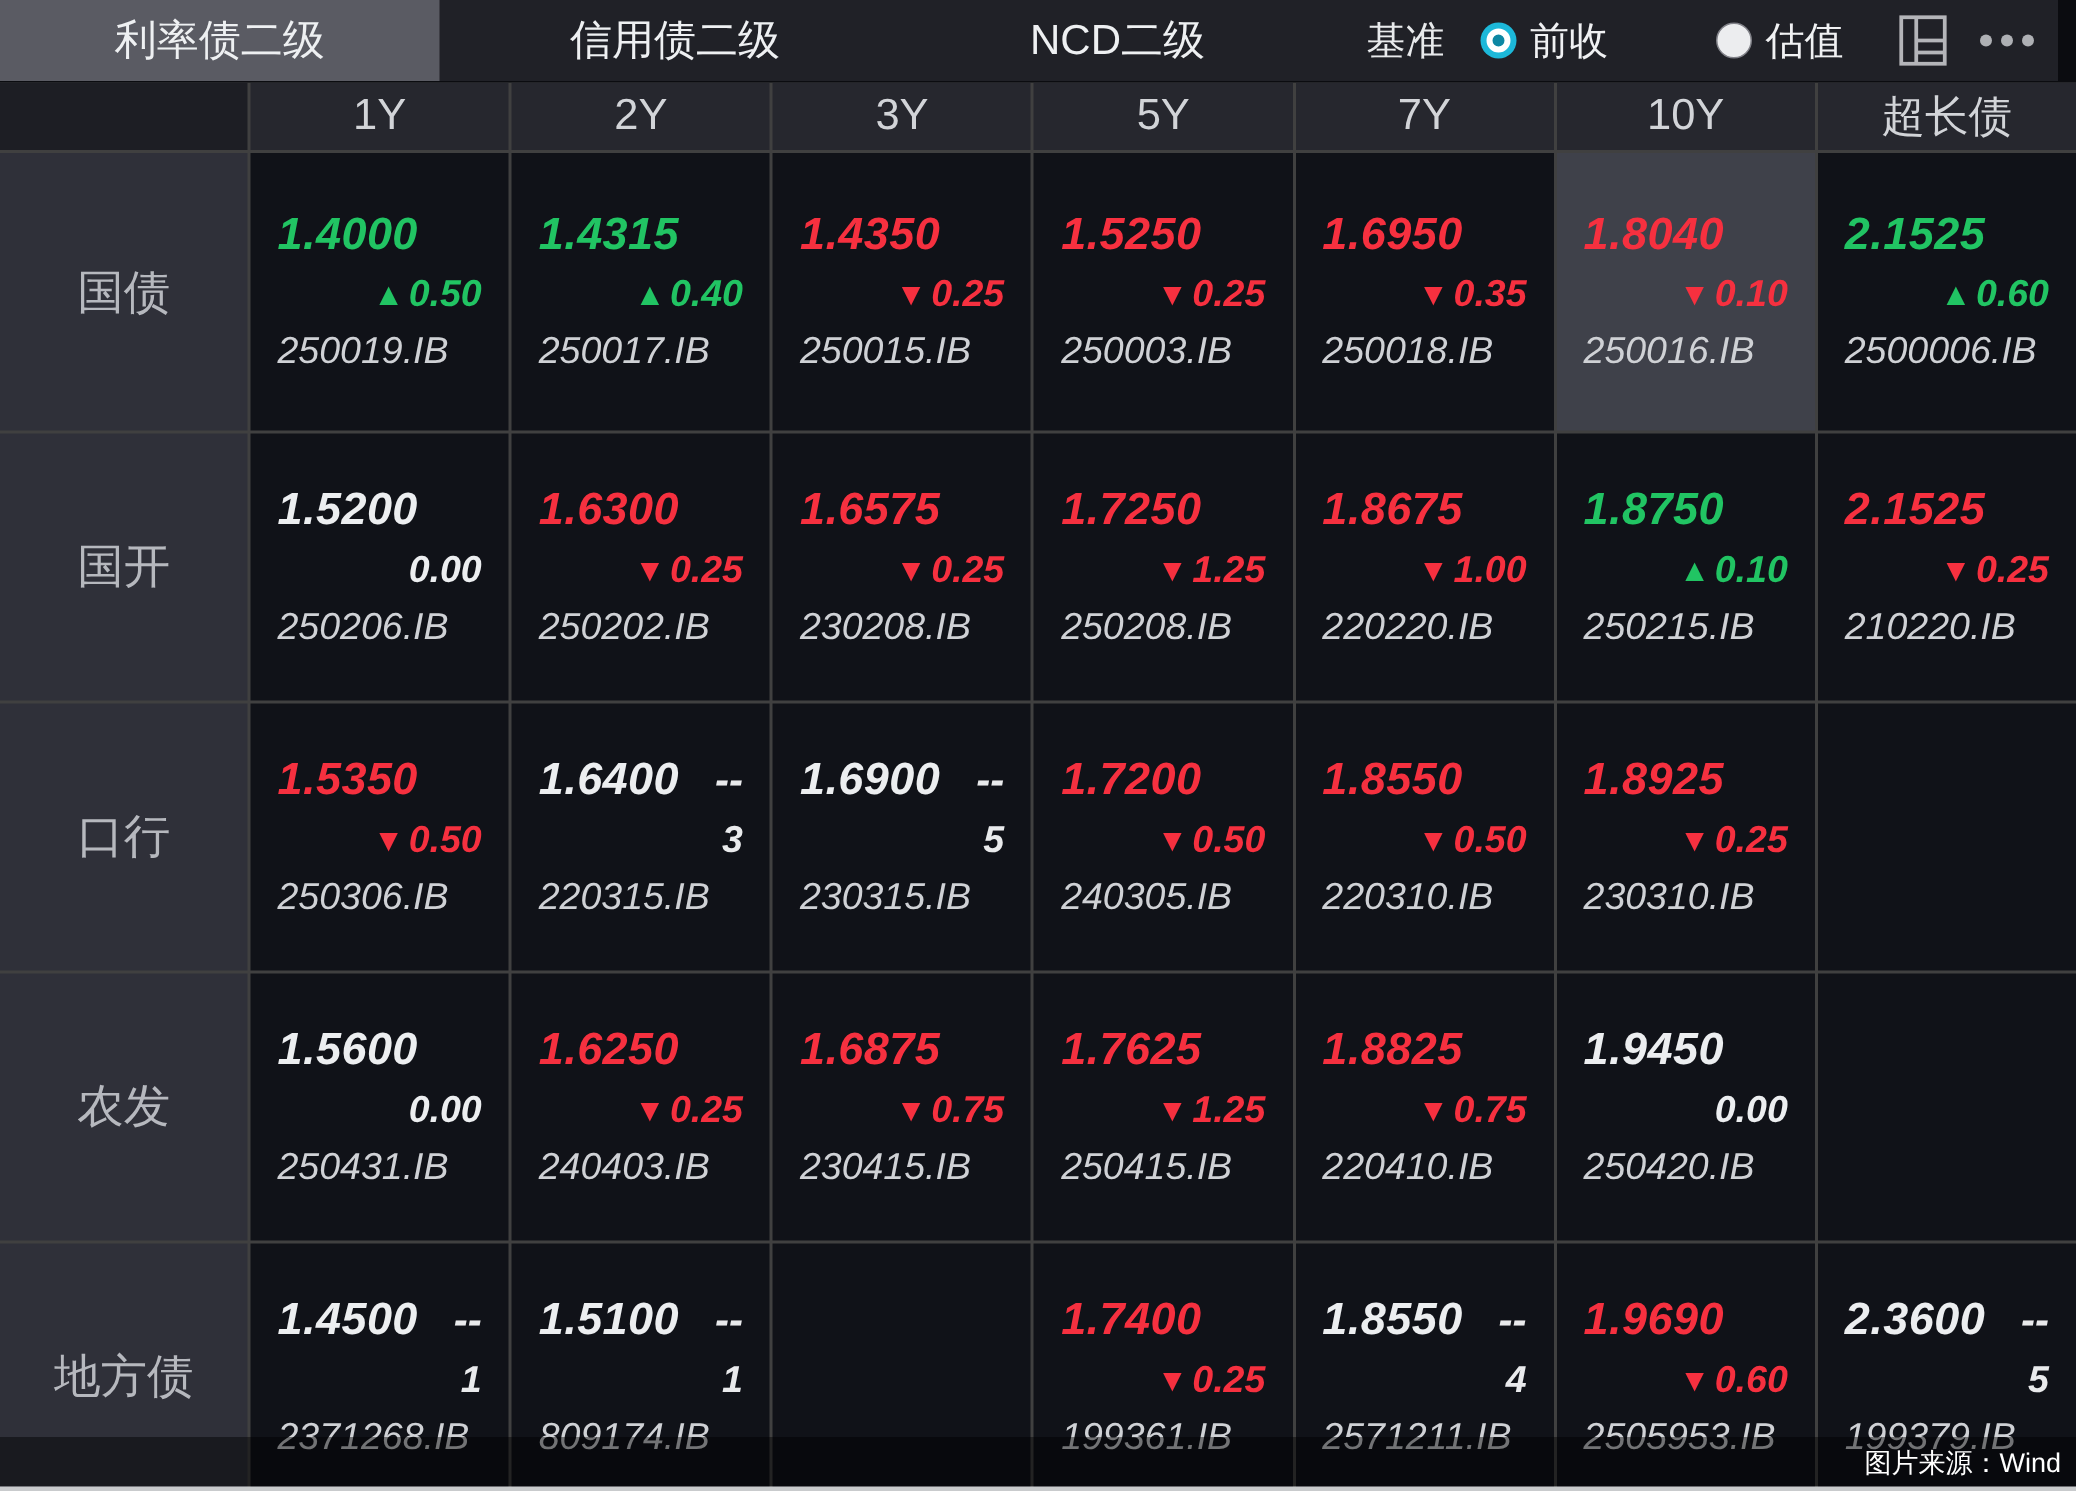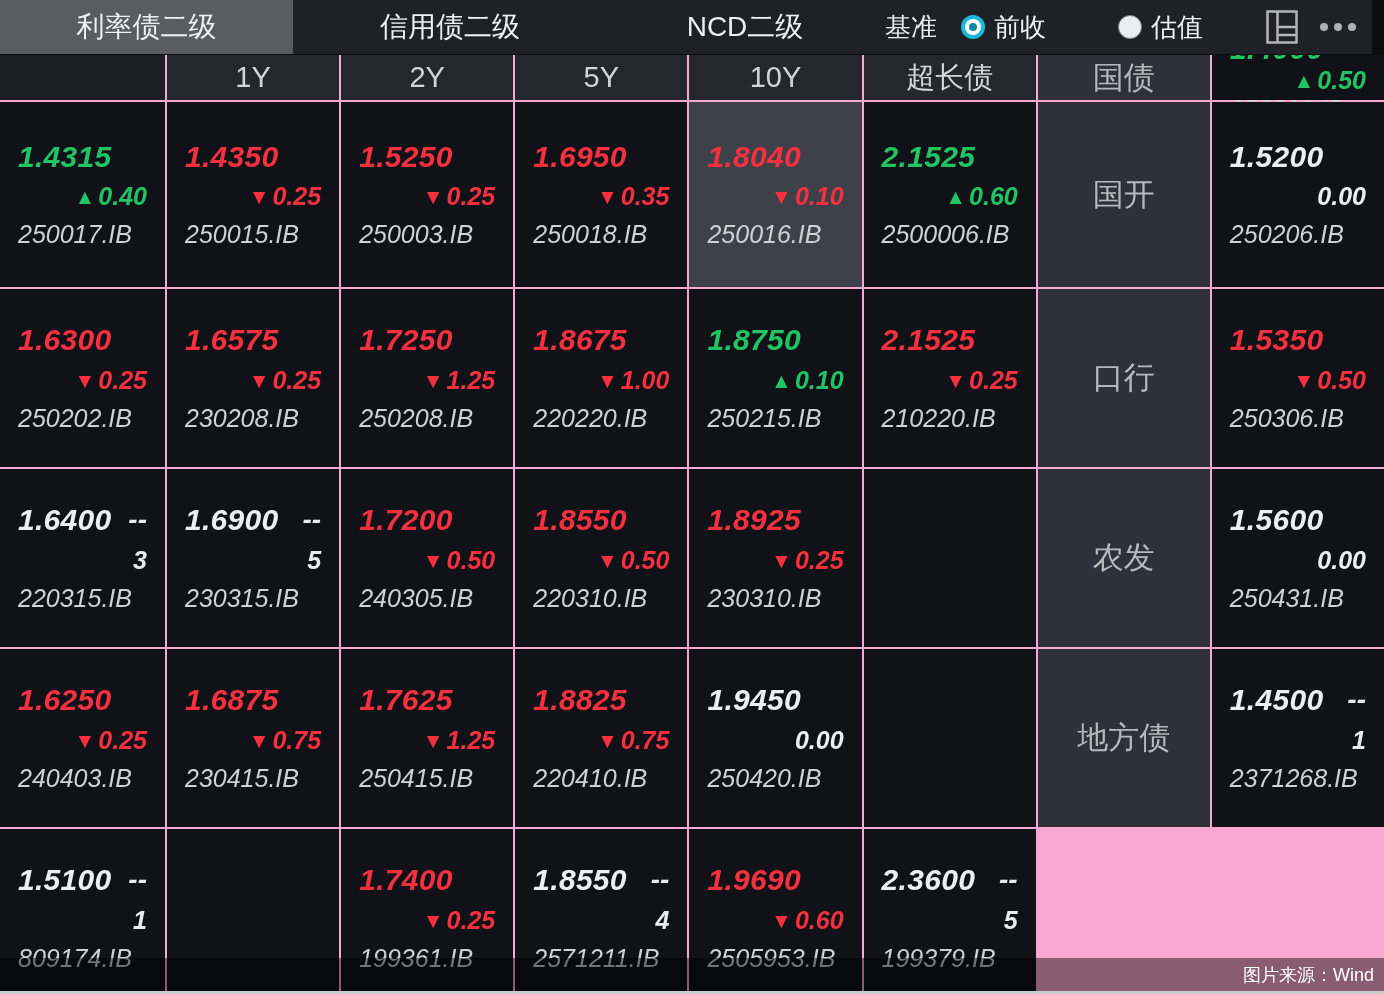--- a/index.html
+++ b/index.html
@@ -5,39 +5,39 @@
   html,body{margin:0;padding:0;background:#0b0c10;}
   body{width:1384px;height:994px;overflow:hidden;font-family:"Liberation Sans","DejaVu Sans",sans-serif;
        -webkit-font-smoothing:antialiased;}
   .page{position:relative;width:1384px;height:994px;overflow:hidden;background:#0b0c10;}
 
   
   .topbar{position:absolute;top:0;left:0;right:12px;height:54px;background:#202127;display:flex;align-items:center;}
   .tab{height:100%;display:flex;align-items:center;justify-content:center;font-size:28px;color:#eef0f2;}
   .tab-1{width:293px}.tab-2{width:314px}.tab-3{width:276px}
   .tab.active{background:#5a5b63;}
-  .bench-label{font-size:26px;color:#e8eaec;margin-left:2px;}
+  .bench-label{font-size:26px;color:#e8eaec;margin-left:28px;}
   .radio-opt{display:flex;align-items:center;justify-content:space-between;}
   .radio-opt.first{margin-left:24px;}
   .radio-opt.second{margin-left:72px;}
   .radio{width:24px;height:24px;border-radius:50%;margin-right:9px;position:relative;box-sizing:border-box;}
   .radio.selected{background:#1cb8d9;}
   .radio.selected::after{content:"";position:absolute;inset:4px;border-radius:50%;border:4px solid #ffffff;background:#0d87a3;box-sizing:border-box;}
   .radio.unselected{background:#ecedef;border:1px solid #808188;}
   .radio-label{font-size:26px;color:#f0f1f3;}
   .topbar-spacer{flex:1;}
   .icon-btn{display:flex;align-items:center;justify-content:center;margin-right:22px;}
   .dots{display:flex;gap:6px;margin-right:16px;}
   .dot{width:8px;height:8px;border-radius:50%;background:#aeb0b4;}
 
   
   .grid{position:absolute;top:54px;left:0;right:0;bottom:0;display:grid;
         grid-template-columns:165px repeat(7,1fr);
         grid-template-rows:45px 185px 178px 178px 178px 178px;
-        gap:2px;background:#f9a8d4;overflow:hidden;border-top:1px solid #0b0c10;}
+        gap:2px;background:#404040;overflow:hidden;border-top:1px solid #0b0c10;}
   .cell{box-sizing:border-box;}
   .corner{background:#1d1e24;}
   .col-head{background:#26272e;display:flex;align-items:center;justify-content:center;
             font-size:29px;color:#d2d4d8;}
   .label-cell{background:#2f3039;display:flex;align-items:center;justify-content:center;
               font-size:31px;color:#b6b8be;}
   .data-cell{background:#101218;display:flex;flex-direction:column;justify-content:center;padding:0 18px;font-style:italic;}
   .data-cell.highlighted{background:#3f414a;}
 
   .line{width:100%;}
@@ -98,21 +98,23 @@
       <span class="dot"></span>
       <span class="dot"></span>
       <span class="dot"></span>
     </div>
   </div>
 
   <div class="grid" id="bond-grid">
     <div class="cell corner"></div>
     <div class="cell col-head">1Y</div>
     <div class="cell col-head">2Y</div>
+    <div class="cell col-head">3Y</div>
     <div class="cell col-head">5Y</div>
+    <div class="cell col-head">7Y</div>
     <div class="cell col-head">10Y</div>
     <div class="cell col-head">超长债</div>
 
   <div class="cell label-cell">
         <span class="row-label-text">国债</span>
       </div>
       <div class="cell data-cell">
         <div class="line line1">
           <span class="val t-up">1.4000</span>
         </div>

